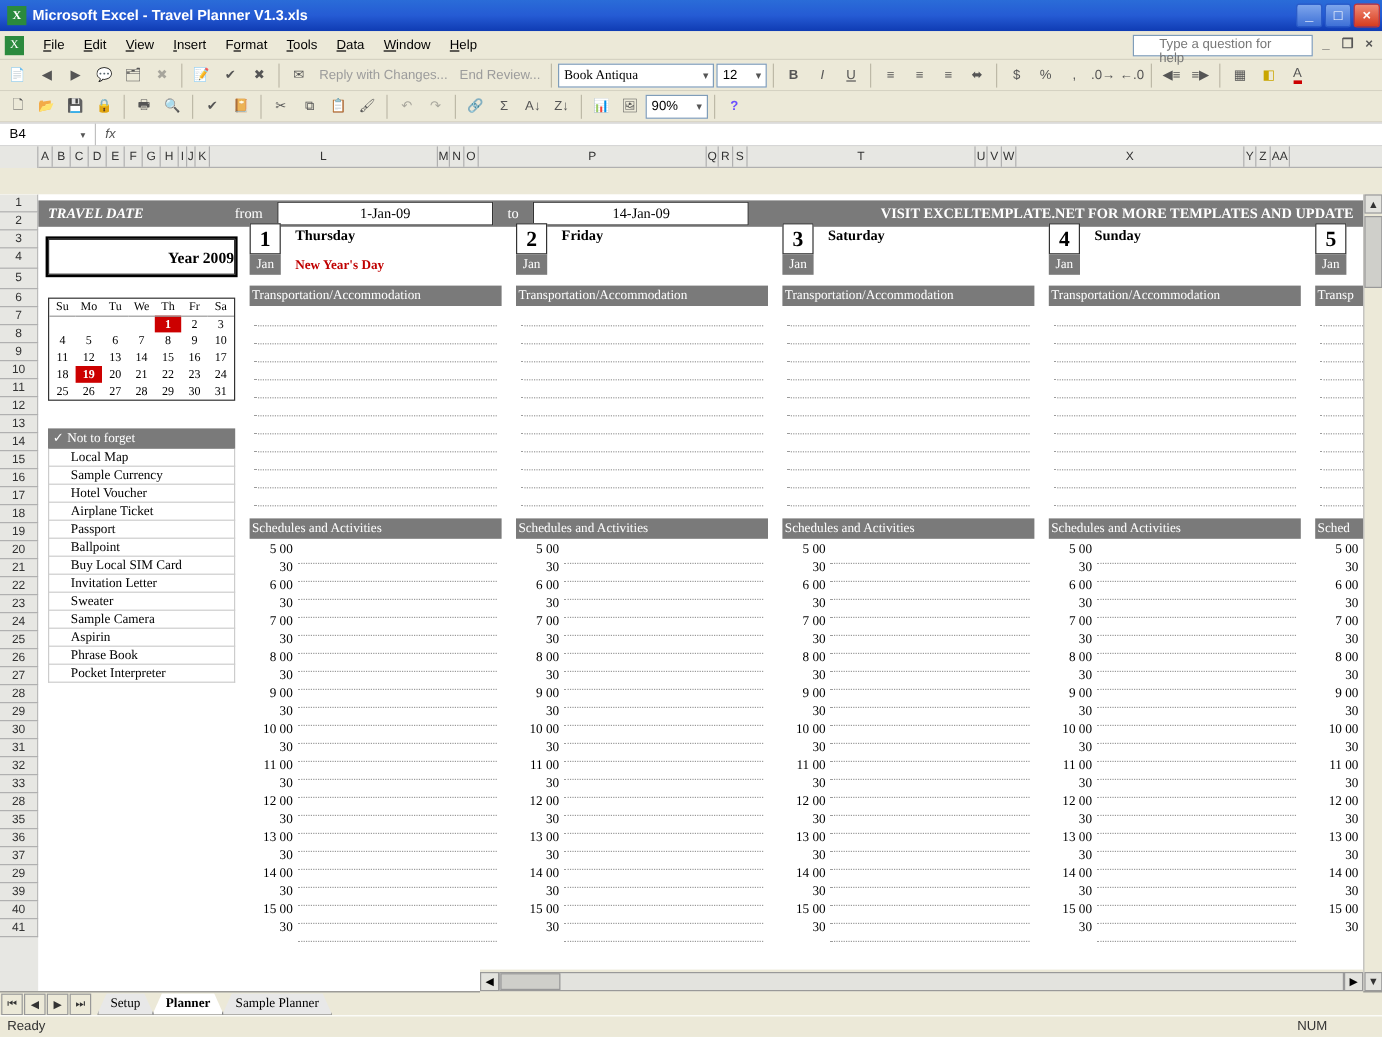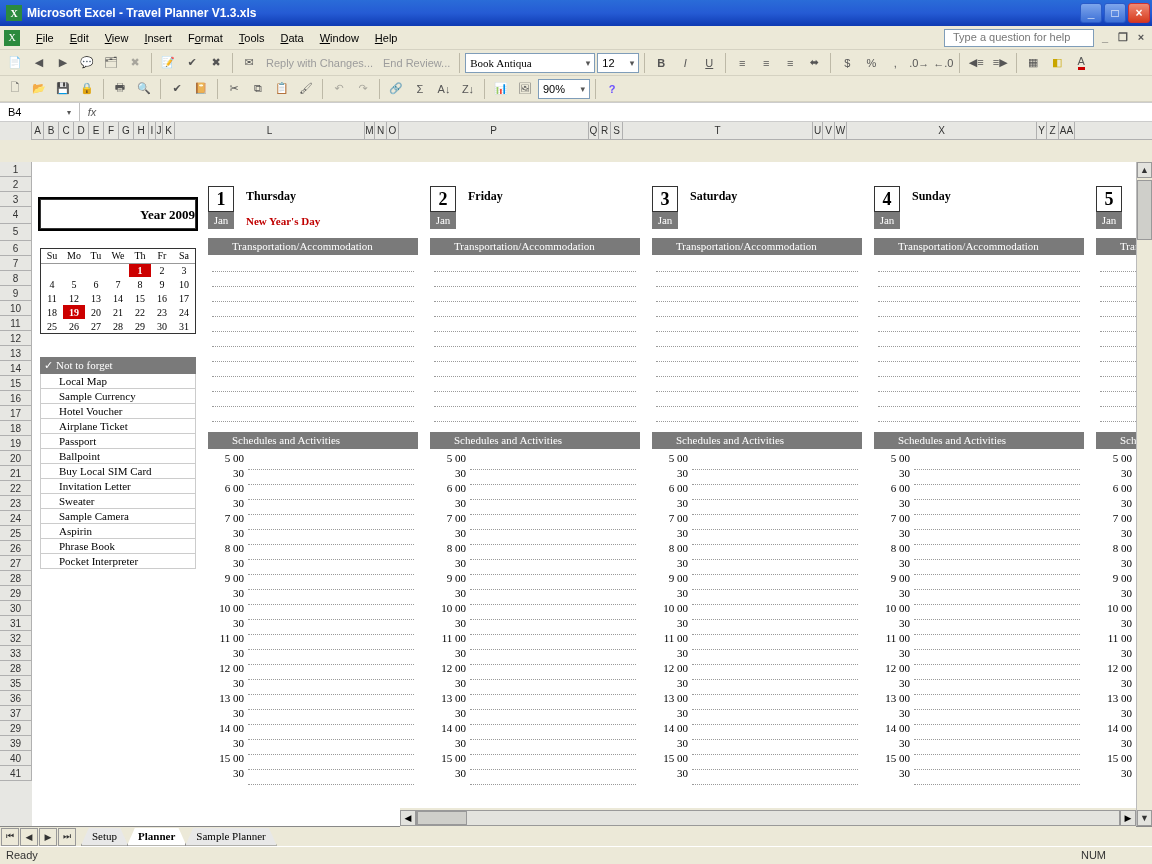--- a/index.html
+++ b/index.html
@@ -9,21 +9,21 @@
   .titlebar { height:26px; background:linear-gradient(to bottom,#2a6cd8 0%,#255bd4 50%,#0f3bb3 100%); color:#fff; display:flex; align-items:center; padding:0 2px 0 6px; font-weight:bold; font-size:12px; }
   .titlebar .appicon { width:16px; height:16px; margin-right:5px; background:#2b8a3e; display:inline-flex; align-items:center;justify-content:center;color:#fff;font-size:10px;font-family:serif; }
   .titlebar .spacer { flex:1; }
   .winbtn { width:22px; height:20px; margin-left:2px; border:1px solid #2a5bc8; background:linear-gradient(#7ea6ec,#3d70d6); display:inline-flex; align-items:center; justify-content:center; color:#fff; font-weight:bold; border-radius:3px; }
   .winbtn.close { background:linear-gradient(#f08a74,#d63b1e); border-color:#c33; }
   
   .menubar { height:24px; background:#ece9d8; display:flex; align-items:center; padding:1px 4px; border-bottom:1px solid #d5d2c2; }
   .menubar .appicon { width:16px; height:16px; margin-right:8px; background:#2b8a3e; display:inline-flex; align-items:center;justify-content:center;color:#fff;font-size:10px;font-family:serif; }
   .menubar span.mi { padding:3px 8px; cursor:default; }
   .menubar span.mi u { text-decoration:underline; }
-  .menubar .helpbox { margin-left:auto; width:150px; height:18px; border:1px solid #7f9db9; background:#fff; color:#777; padding:1px 8px; }
+  .menubar .helpbox { margin-left:auto; width:150px; height:18px; border:1px solid #7f9db9; background:#fff; color:#777; padding:1px 21px; }
   .menubar .tinybtn { width:14px; height:14px; margin-left:4px; color:#555; text-align:center; line-height:12px; font-weight:bold; font-size:11px;}
   
   .toolbar { height:26px; background:#ece9d8; display:flex; align-items:center; padding:2px 4px; gap:2px; border-bottom:1px solid #d5d2c2; }
   .toolbar .sep { width:1px; height:20px; background:#bdb9a7; margin:0 3px; }
   .tbtn { width:22px; height:22px; display:inline-flex; align-items:center; justify-content:center; color:#555; border:1px solid transparent; border-radius:2px;}
   .tbtn.disabled{opacity:.45;}
   .fontbox { width:130px; height:20px; border:1px solid #7f9db9; background:#fff; display:flex; align-items:center; padding:0 4px; font-family:"Book Antiqua", serif;}
   .fontbox .arrow,.sizebox .arrow,.zoombox .arrow{margin-left:auto;color:#555;font-size:9px;}
   .sizebox { width:42px; height:20px; border:1px solid #7f9db9; background:#fff; display:flex; align-items:center; padding:0 4px;}
   .zoombox{ width:52px; height:20px; border:1px solid #7f9db9; background:#fff; display:flex; align-items:center; padding:0 4px;}
@@ -41,21 +41,21 @@
   .wsarea { position:absolute; top:162px; bottom:38px; left:0; right:16px; background:#fff; overflow:hidden;}
   .rowhdrs { position:absolute; left:0; top:0; bottom:0; width:32px; background:#e7e7e3;}
   .rh { height:15px; border-bottom:1px solid #b0b0b0; border-right:1px solid #b0b0b0; text-align:center; font-size:10px; color:#333; line-height:15px;}
   .sheet { position:absolute; left:32px; right:0; top:0; bottom:0; background:#fff; }
   
   .daycol { position:absolute; top:0; bottom:0; }
   .daynum-box { position:absolute; top:24px; width:26px; height:26px; border:1px solid #333; background:#fff; text-align:center; font:bold 18px/24px "Book Antiqua",serif;}
   .daymonth { position:absolute; top:50px; width:26px; height:17px; background:#7a7a7a; color:#fff; text-align:center; font:11px/17px "Book Antiqua",serif;}
   .dow { position:absolute; top:27px; font:bold 12px "Book Antiqua",serif; color:#000;}
   .holiday { position:absolute; top:53px; font:bold 11px "Book Antiqua",serif; color:#c00000;}
-  .sectheader { position:absolute; height:17px; background:#7a7a7a; color:#fff; font:11px/17px "Book Antiqua",serif; padding-left:24px;}
+  .sectheader { position:absolute; height:17px; background:#7a7a7a; color:#fff; font:11px/17px "Book Antiqua",serif; padding-left:2px;}
   .dots { position:absolute; height:14px; border-bottom:1px dotted #9a9a9a;}
   
   .travelbar { position:absolute; left:0; top:5px; right:0; height:22px; background:#7a7a7a; color:#fff; display:flex;align-items:center; font:bold italic 12px "Book Antiqua",serif;}
   .travelbar .lbl{padding:0 8px;}
   .travelbar .datebox{ width:180px; height:20px; background:#fff; color:#000; text-align:center; margin:0 4px; border:1px solid #333; font:12px/18px "Book Antiqua",serif; font-style:normal; font-weight:normal;}
   .yearbox { position:absolute; left:8px; top:37px; width:156px; height:30px; border:1px solid #333; text-align:center; font:bold 13px/30px "Book Antiqua",serif;}
   .minical { position:absolute; left:8px; top:86px; width:156px; border:1px solid #333;}
   .minical table{width:100%;border-collapse:collapse;font:10px "Book Antiqua",serif; color:#000;}
   .minical th,.minical td{ text-align:center; height:14px; width:14.2%;}
   .minical th{font-weight:normal; border-bottom:1px solid #999;}
@@ -286,20 +286,30 @@
       <div class="rh">35</div>
       <div class="rh">36</div>
       <div class="rh">37</div>
       <div class="rh">29</div>
       <div class="rh">39</div>
       <div class="rh">40</div>
       <div class="rh">41</div>
     </div>
   <div class="sheet" id="sheet">
 
+    <div class="travelbar">
+      <span class="lbl">TRAVEL DATE</span>
+      <span style="flex:0 0 60px"></span>
+      <span class="lbl" style="font-weight:normal;font-style:normal">from</span>
+      <div class="datebox">1-Jan-09</div>
+      <span class="lbl" style="font-weight:normal;font-style:normal">to</span>
+      <div class="datebox">14-Jan-09</div>
+      <span style="flex:1"></span>
+      <span class="lbl" style="font-style:normal">VISIT EXCELTEMPLATE.NET FOR MORE TEMPLATES AND UPDATE</span>
+    </div>
 
     <div class="yearbox" style="outline:2px solid #000;text-align:right;">Year 2009</div>
 
     <div class="minical">
         <table id="minical-tbl">
           <tbody>
             <tr>
               <th>Su</th>
               <th>Mo</th>
               <th>Tu</th>

